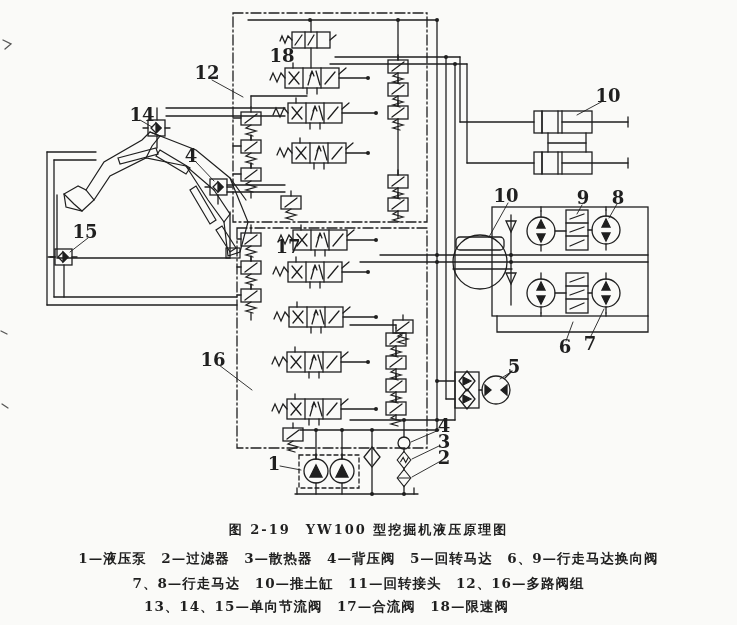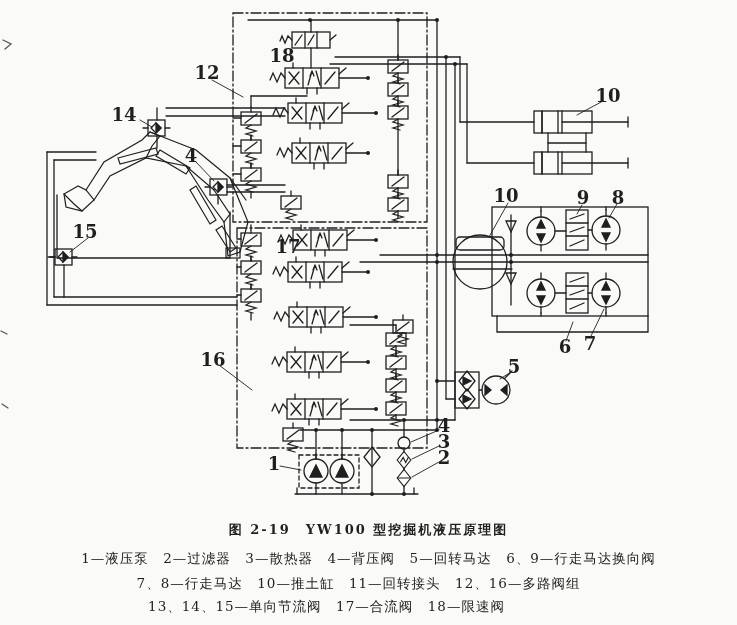--- a/index.html
+++ b/index.html
@@ -15,21 +15,21 @@
     font-family:"DejaVu Serif", serif; font-size:18px; font-weight:600;
     color:var(--ink); white-space:nowrap; line-height:1;
   }
   .caption {
     position:absolute; left:0; top:521px; width:737px; text-align:center;
     font-family:"DejaVu Serif", serif; font-size:13px; font-weight:bold;
     letter-spacing:2px; color:var(--ink);
   }
   .legend-line {
     position:absolute; left:0; width:737px; text-align:center;
-    font-family:"DejaVu Serif", serif; font-size:13.5px; font-weight:400;
+    font-family:"DejaVu Serif", serif; font-size:13.5px; font-weight:700;
     letter-spacing:1px; color:var(--ink); white-space:nowrap;
   }
   .legend-1 { top:550px; }
   .legend-2 { top:575px; padding-right:20px; box-sizing:border-box; }
   .legend-3 { top:598px; padding-right:84px; box-sizing:border-box; }
 </style>
 </head>
 <body>
 
 <div class="page">
@@ -401,21 +401,21 @@
   <div class="callout" style="left:444px; top:426px;">4</div>
   <div class="callout" style="left:514px; top:367px;">5</div>
   <div class="callout" style="left:565px; top:347px;">6</div>
   <div class="callout" style="left:590px; top:344px;">7</div>
   <div class="callout" style="left:618px; top:198px;">8</div>
   <div class="callout" style="left:583px; top:198px;">9</div>
   <div class="callout" style="left:608px; top:96px;">10</div>
   <div class="callout" style="left:506px; top:196px;">10</div>
   <div class="callout" style="left:207px; top:73px;">12</div>
   <div class="callout" style="left:191px; top:156px;">4</div>
-  <div class="callout" style="left:124px; top:115px;text-align:center;">14</div>
+  <div class="callout" style="left:142px; top:115px;text-align:center;">14</div>
   <div class="callout" style="left:85px;  top:232px;">15</div>
   <div class="callout" style="left:213px; top:360px;">16</div>
   <div class="callout" style="left:288px; top:247px;">17</div>
   <div class="callout" style="left:282px; top:56px;">18</div>
 
   <div class="caption">图 2-19　YW100 型挖掘机液压原理图</div>
   <div class="legend-line legend-1">1—液压泵　2—过滤器　3—散热器　4—背压阀　5—回转马达　6、9—行走马达换向阀</div>
   <div class="legend-line legend-2">7、8—行走马达　10—推土缸　11—回转接头　12、16—多路阀组</div>
   <div class="legend-line legend-3">13、14、15—单向节流阀　17—合流阀　18—限速阀</div>
 

